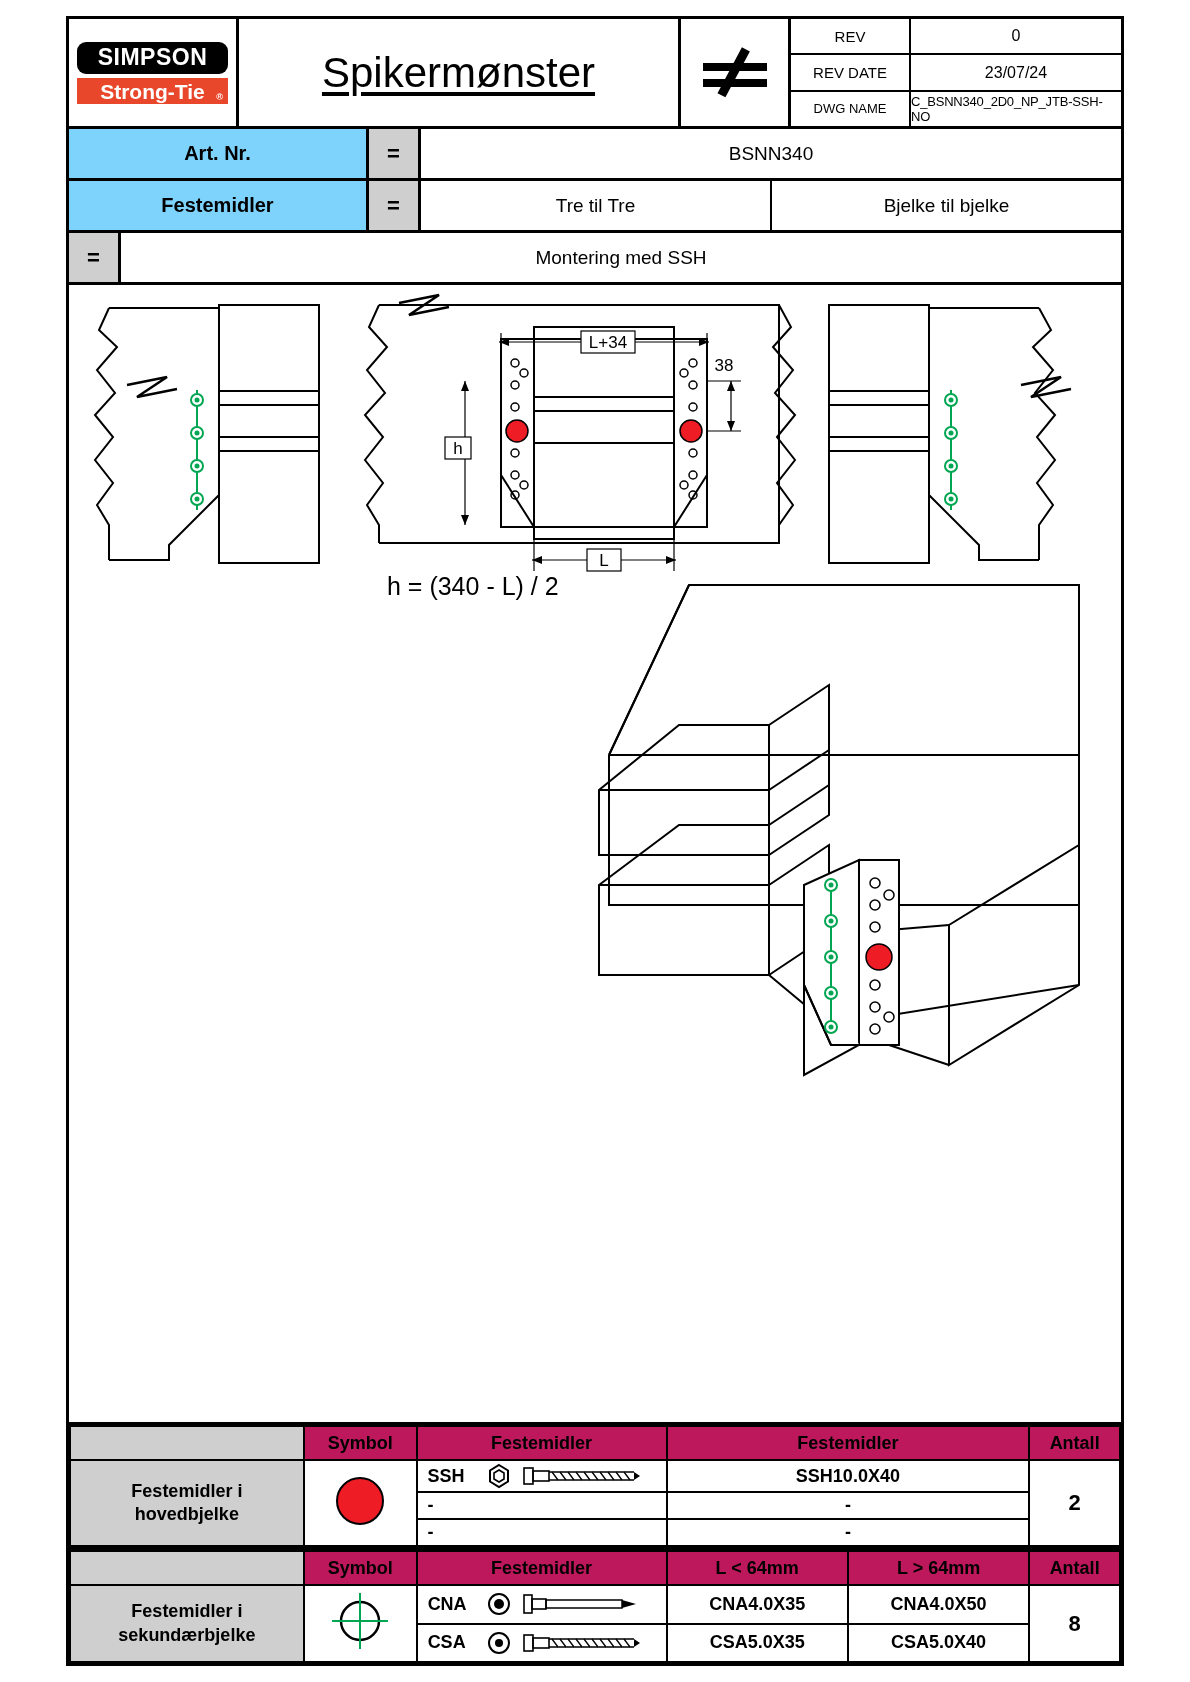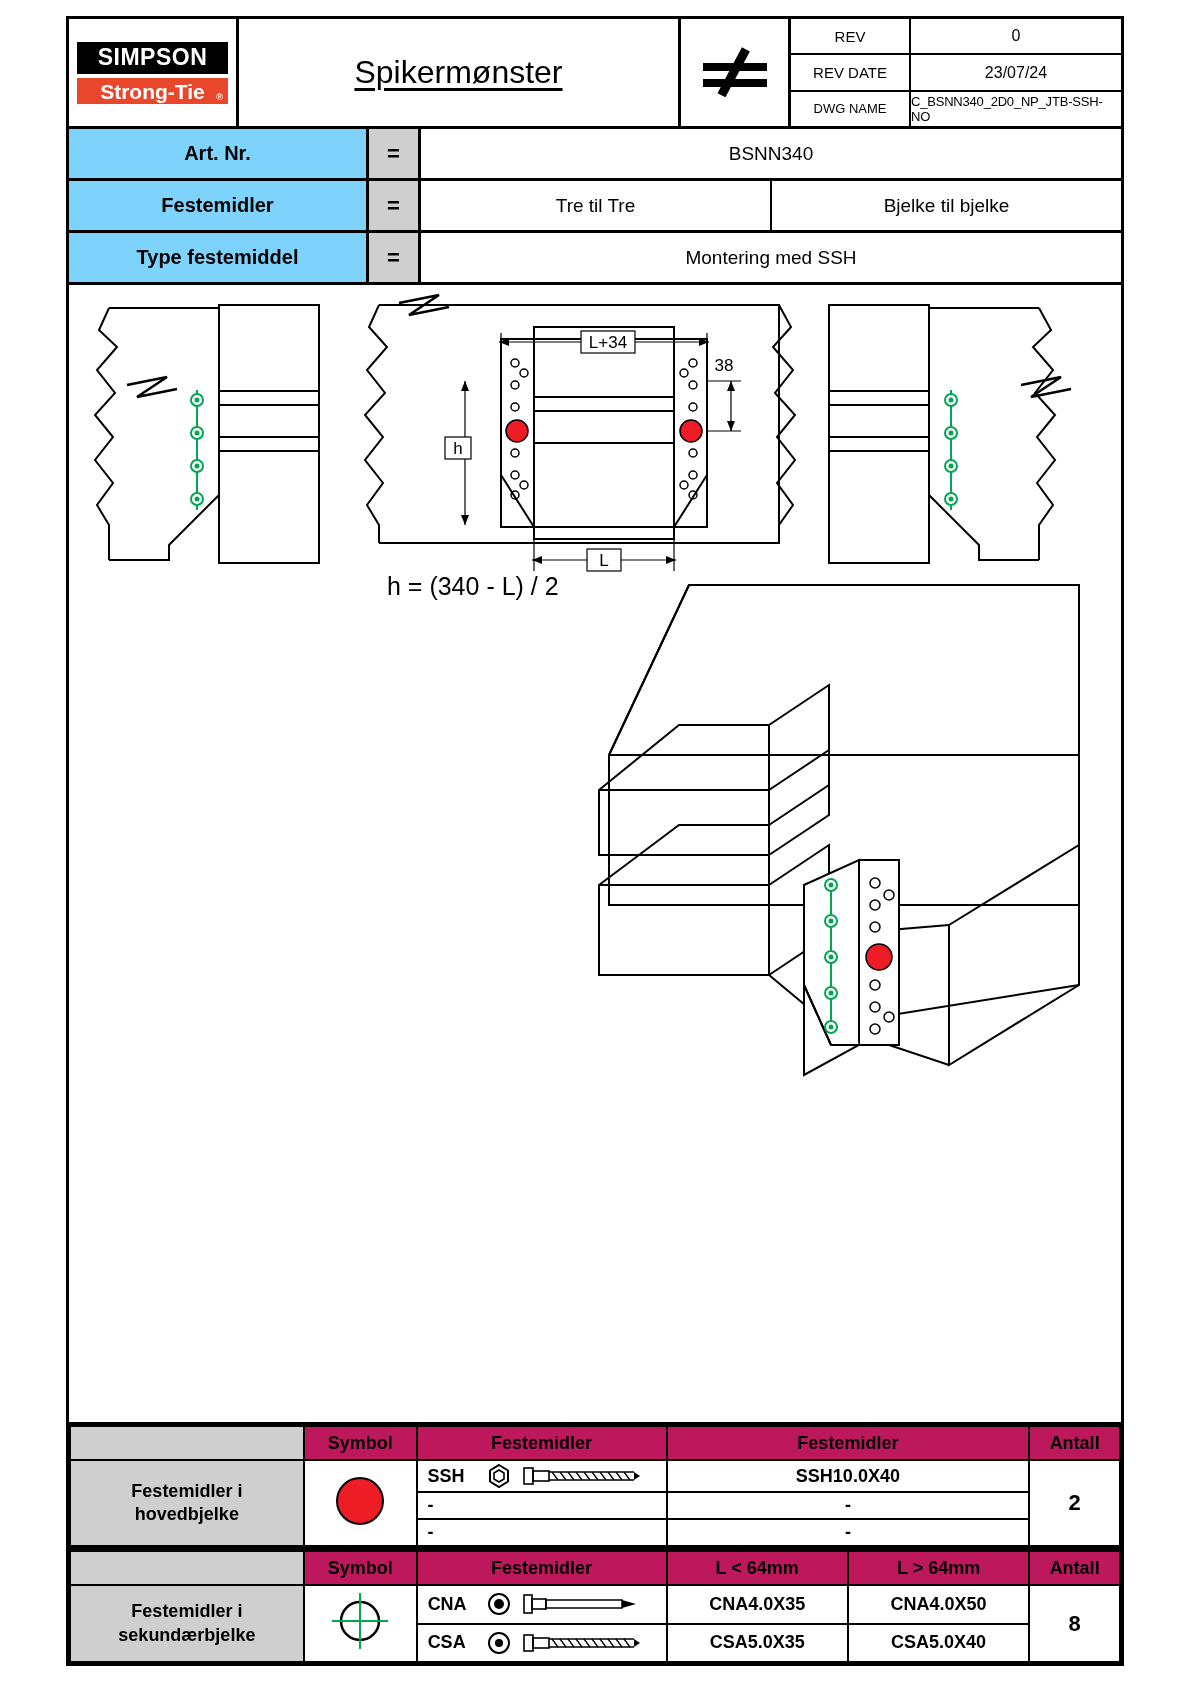--- a/index.html
+++ b/index.html
@@ -49,20 +49,21 @@
   .logo-top {
     background: #000;
     color: #fff;
     font-weight: bold;
     font-size: 23px;
     letter-spacing: 0.5px;
     width: 100%;
     text-align: center;
     padding: 2px 0 3px 0;
     box-sizing: border-box;
+    border-radius: 9px;
   }
   .logo-bottom {
     background: #e8472b;
     color: #fff;
     font-weight: bold;
     font-size: 21px;
     width: 100%;
     text-align: center;
     padding: 2px 0 0 0;
     margin-top: 4px;
@@ -77,21 +78,21 @@
   }
   .title-cell {
     flex: 1;
     display: flex;
     align-items: center;
     justify-content: center;
     border-right: 3px solid #000;
     box-sizing: border-box;
   }
   .title-cell .t {
-    font-size: 32px;
+    font-size: 42px;
     text-decoration: underline;
     text-underline-offset: 5px;
   }
   .sym-cell {
     width: 110px;
     border-right: 3px solid #000;
     box-sizing: border-box;
     display: flex;
     align-items: center;
     justify-content: center;
@@ -277,21 +278,20 @@
     </div>
 
     <div class="info-row">
       <div class="info-label">Festemidler</div>
       <div class="info-eq">=</div>
       <div class="info-val split-left">Tre til Tre</div>
       <div class="info-val">Bjelke til bjelke</div>
     </div>
 
     <div class="info-row">
-      <div class="info-label">Type festemiddel</div>
       <div class="info-eq">=</div>
       <div class="info-val">Montering med SSH</div>
     </div>
 
     <div class="drawing">
       <svg width="1052" height="862" viewBox="0 0 1052 862">
         <g fill="none" stroke="#000" stroke-width="2">
 
           <g>
             <path d="M40 23 L150 23 L150 210 L100 260 L100 275 L40 275"></path>

